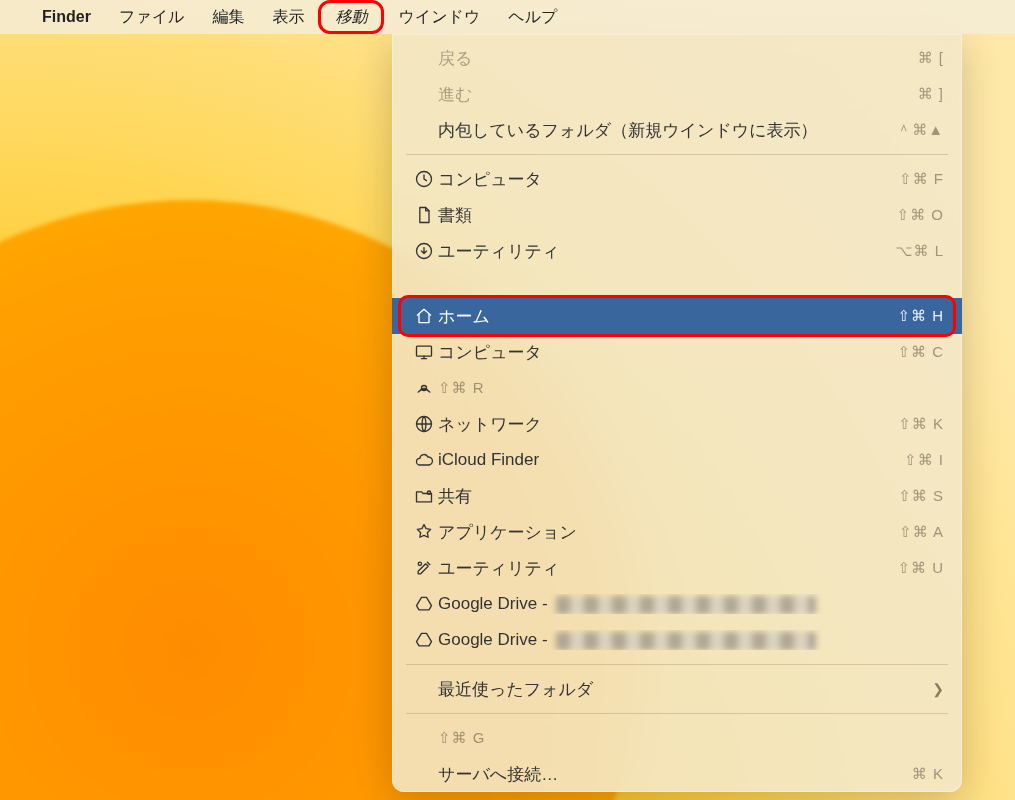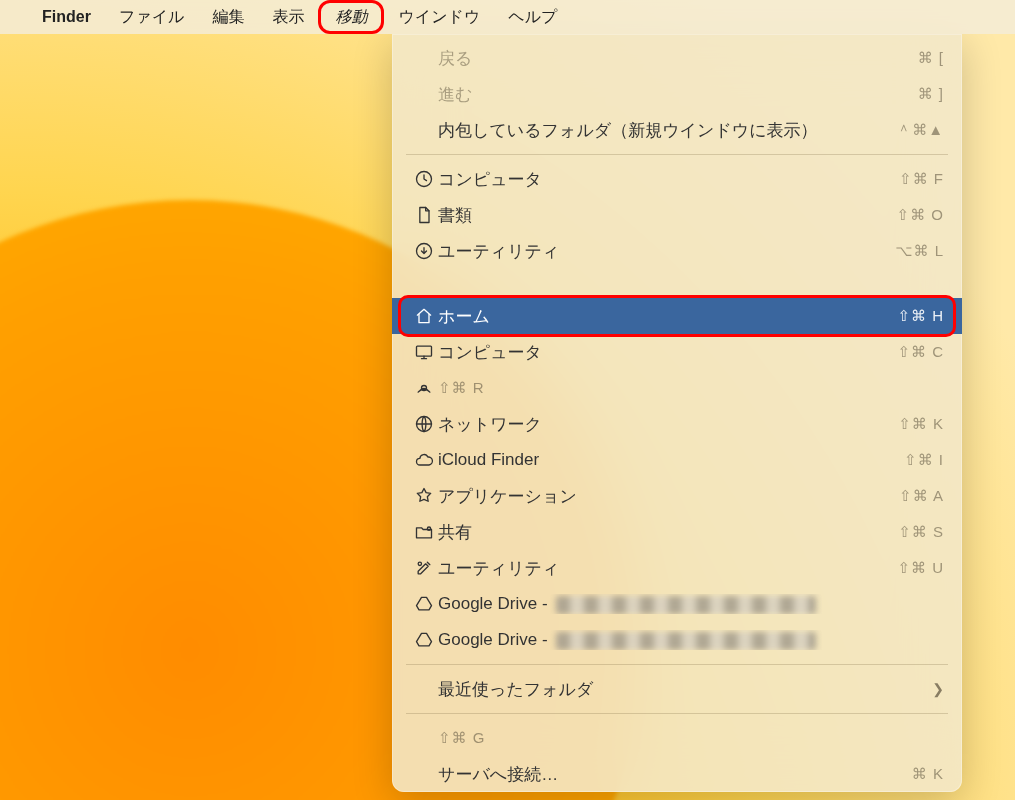--- a/index.html
+++ b/index.html
@@ -134,35 +134,35 @@
           <svg class="i" viewBox="0 0 24 24">
             <path d="M7 18a4 4 0 010-8 5 5 0 019.6-1.5A4 4 0 1118 18H7z"></path>
           </svg>
         </span>
       <span class="label">iCloud Finder</span>
       <span class="short">⇧⌘ I</span>
     </div>
     <div class="dd-row">
       <span class="icon">
           <svg class="i" viewBox="0 0 24 24">
+            <path d="M3 7h6l2 2h10v10H3z"></path>
+            <circle cx="18" cy="8" r="2"></circle>
+          </svg>
+        </span>
+      <span class="label">共有</span>
+      <span class="short">⇧⌘ S</span>
+    </div>
+    <div class="dd-row">
+      <span class="icon">
+          <svg class="i" viewBox="0 0 24 24">
             <path d="M12 3l2.5 5 5.5.8-4 4 1 5.5L12 16l-5 2.3 1-5.5-4-4 5.5-.8z"></path>
           </svg>
         </span>
       <span class="label">アプリケーション</span>
       <span class="short">⇧⌘ A</span>
-    </div>
-    <div class="dd-row">
-      <span class="icon">
-          <svg class="i" viewBox="0 0 24 24">
-            <path d="M3 7h6l2 2h10v10H3z"></path>
-            <circle cx="18" cy="8" r="2"></circle>
-          </svg>
-        </span>
-      <span class="label">共有</span>
-      <span class="short">⇧⌘ S</span>
     </div>
     <div class="dd-row">
       <span class="icon">
           <svg class="i" viewBox="0 0 24 24">
             <path d="M14 7l3 3-9 9H5v-3z"></path>
             <path d="M16 5l3 3"></path>
             <circle cx="7" cy="7" r="2"></circle>
           </svg>
         </span>
       <span class="label">ユーティリティ</span>

